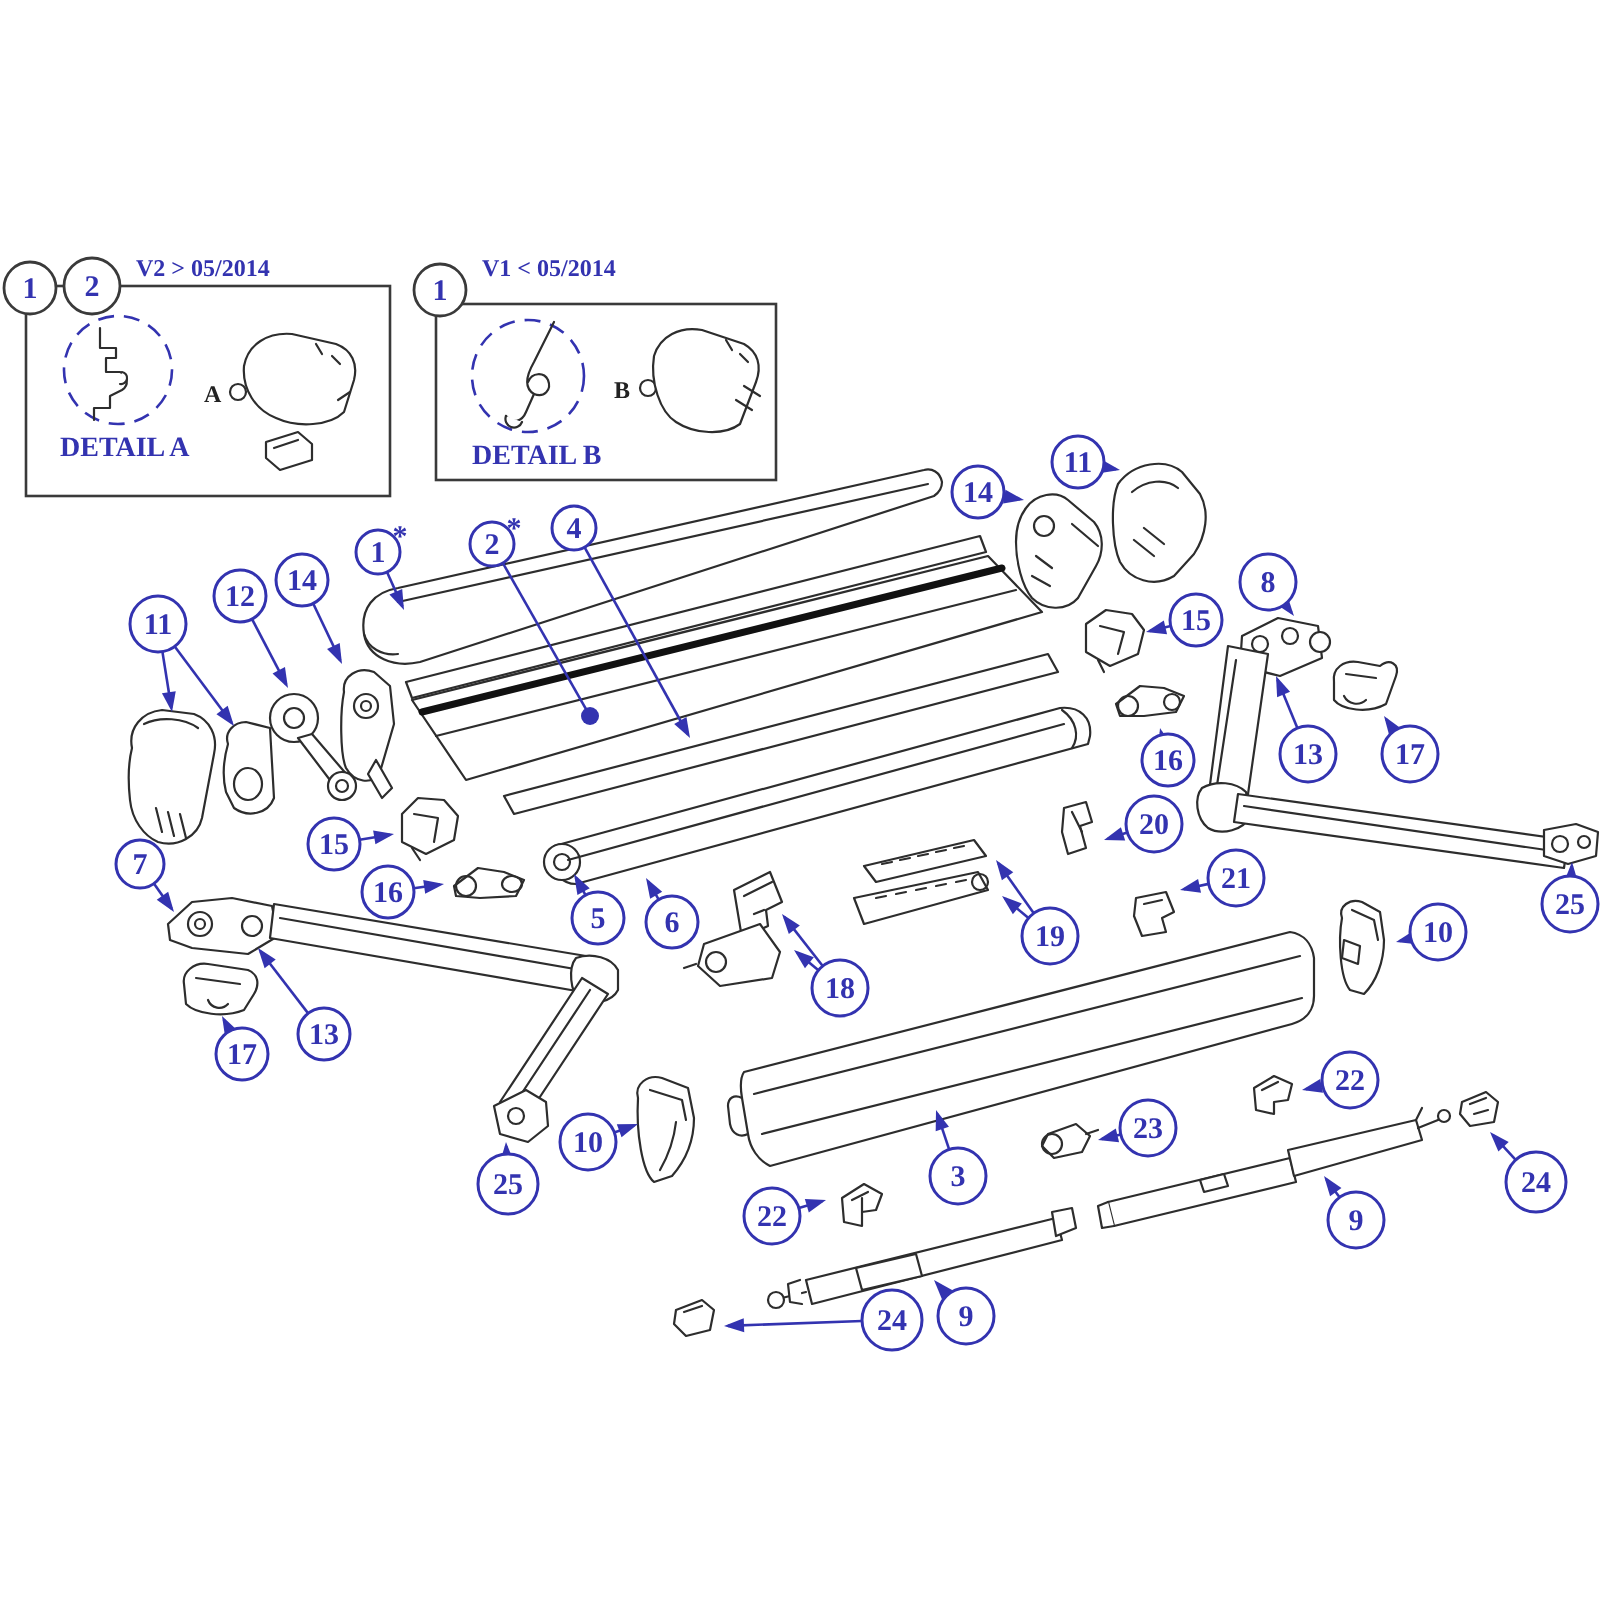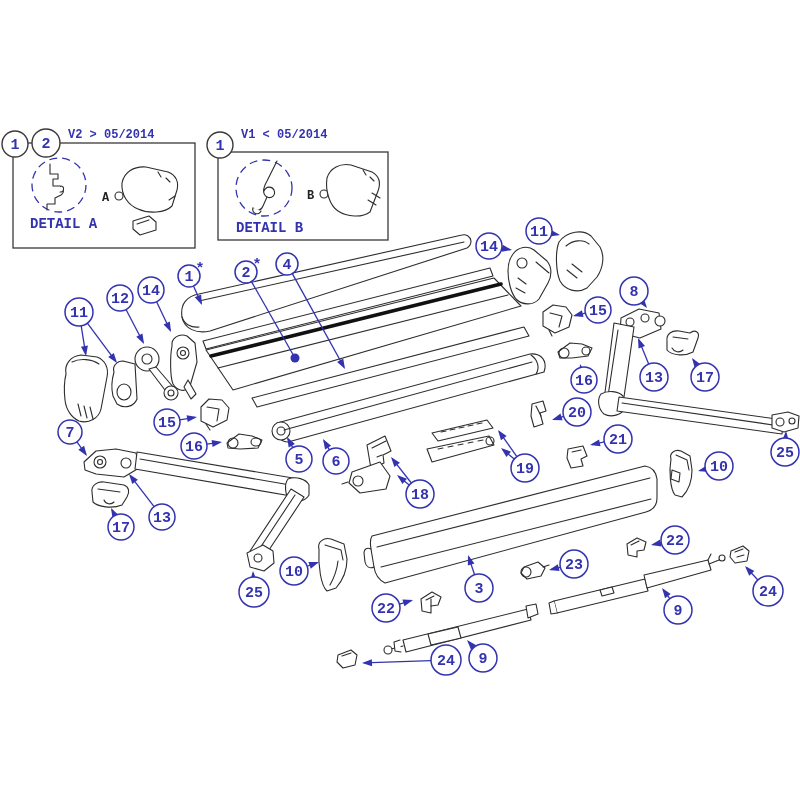--- a/index.html
+++ b/index.html
@@ -2,21 +2,21 @@
 <html style="--accent: #3333b0; --line: #2d2d2d; --bg: #ffffff;"><head>
 <meta charset="utf-8">
 <style>
   :root{
     --accent:#3333b0;
     --line:#2d2d2d;
     --bg:#ffffff;
   }
   html,body{margin:0;padding:0;background:var(--bg);}
   .stage{position:relative;width:800px;height:800px;background:var(--bg);
-         font-family:Liberation Mono, monospace;}
+         font-family:Liberation Serif, serif;}
   svg{display:block}
   .part{stroke:var(--line);stroke-width:1.1;fill:#ffffff;stroke-linejoin:round;stroke-linecap:round;}
   .part .detail{fill:none;}
   .part .dark{stroke:#111;stroke-width:3.5;fill:none;}
   .boxframe{fill:none;stroke:#3a3a3a;stroke-width:1.3;}
   .dashcirc{fill:none;stroke:var(--accent);stroke-width:1.3;stroke-dasharray:8 5;}
   .blue-label{fill:var(--accent);font-weight:bold;}
   .dark-label{fill:#222;font-weight:bold;}
   .callout-circle{fill:#fff;stroke:var(--accent);stroke-width:1.5;}
   .badge-circle{fill:#fff;stroke:#3a3a3a;stroke-width:1.4;}

